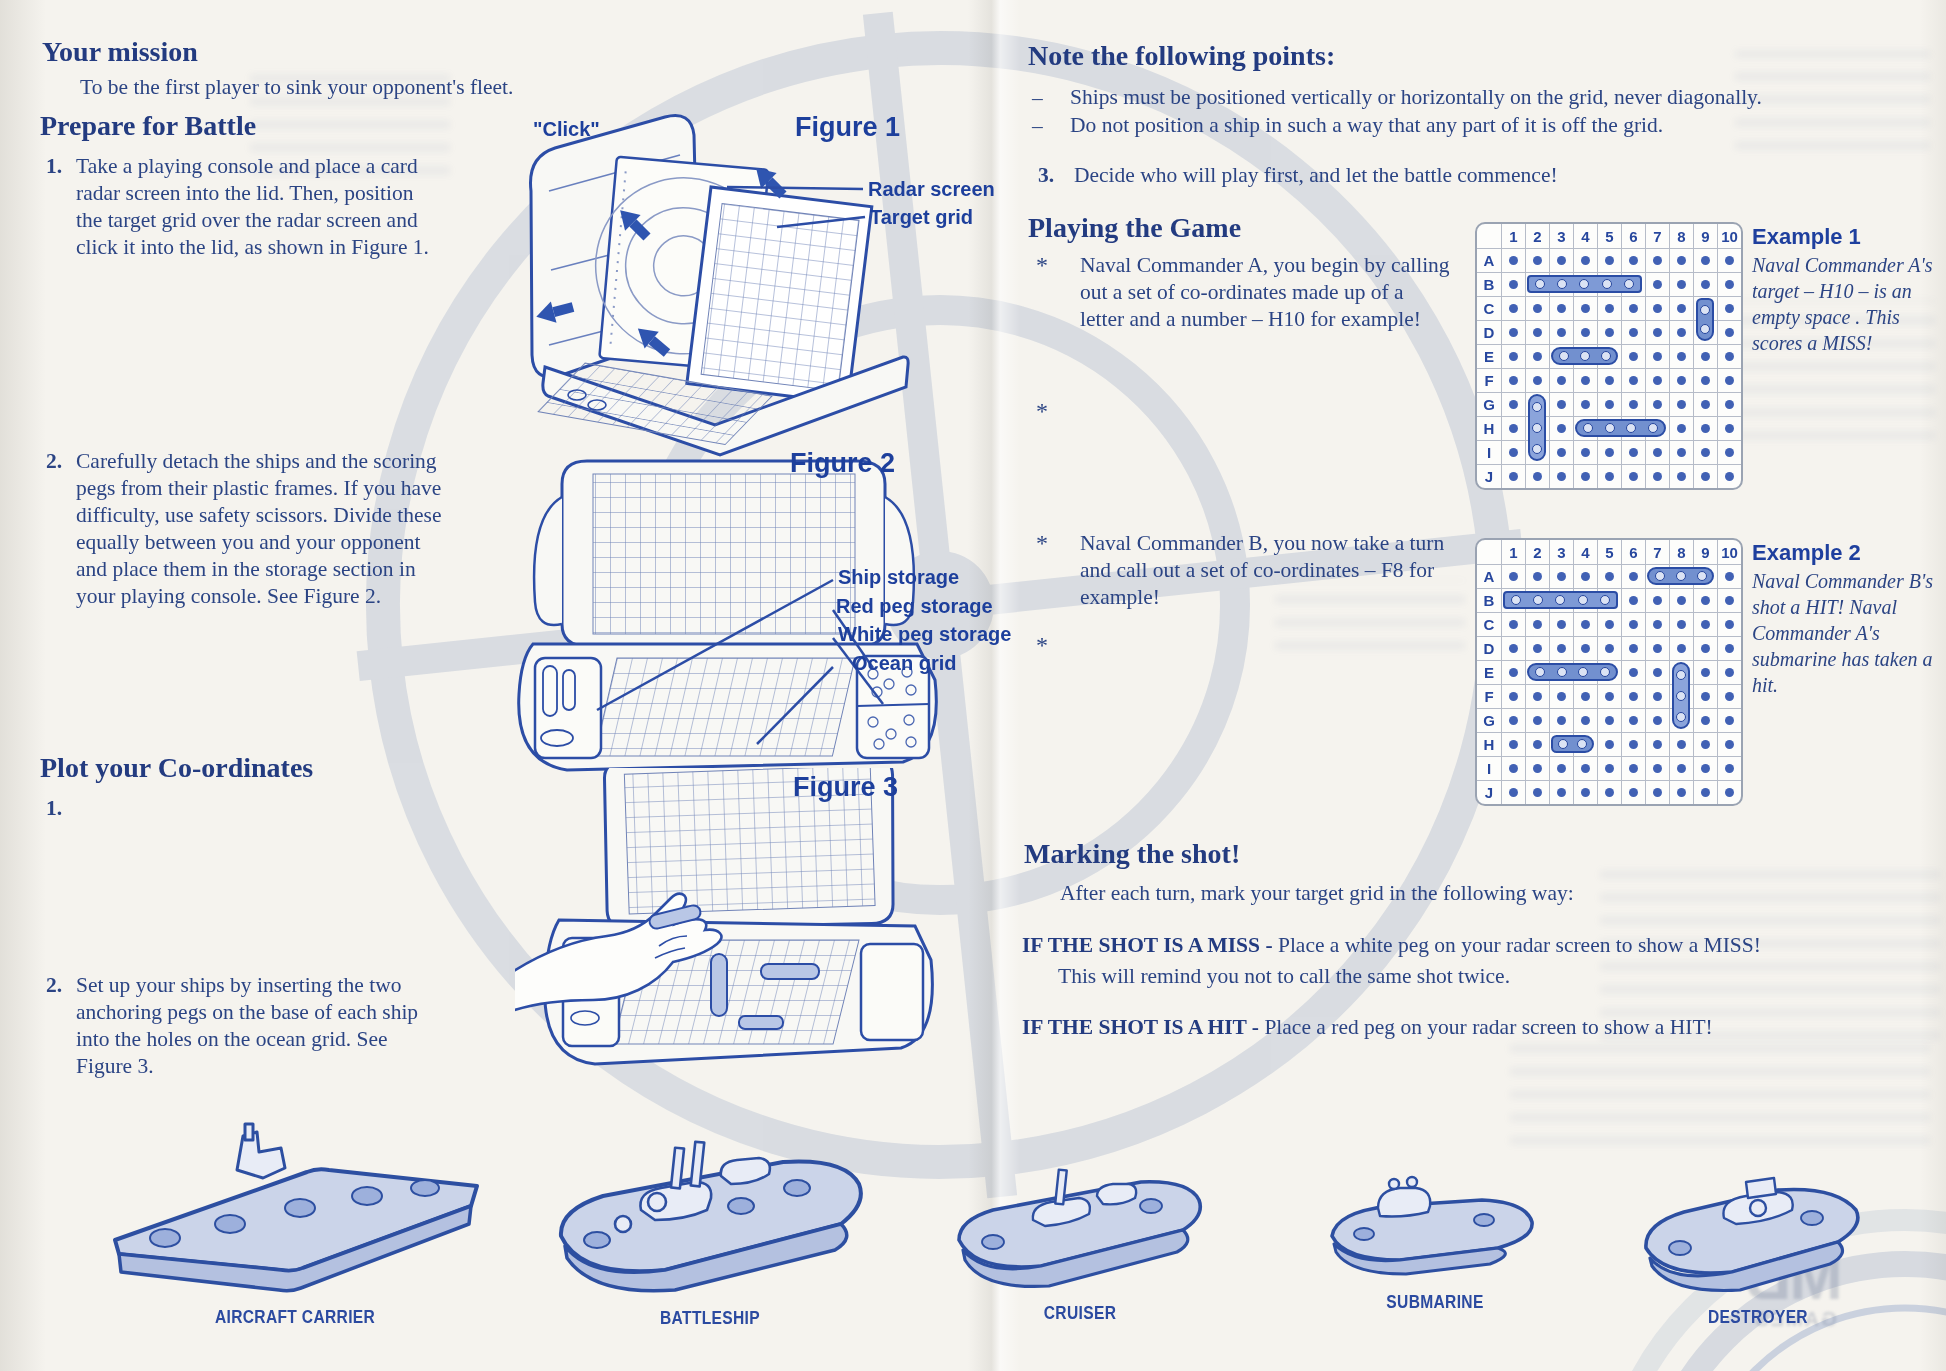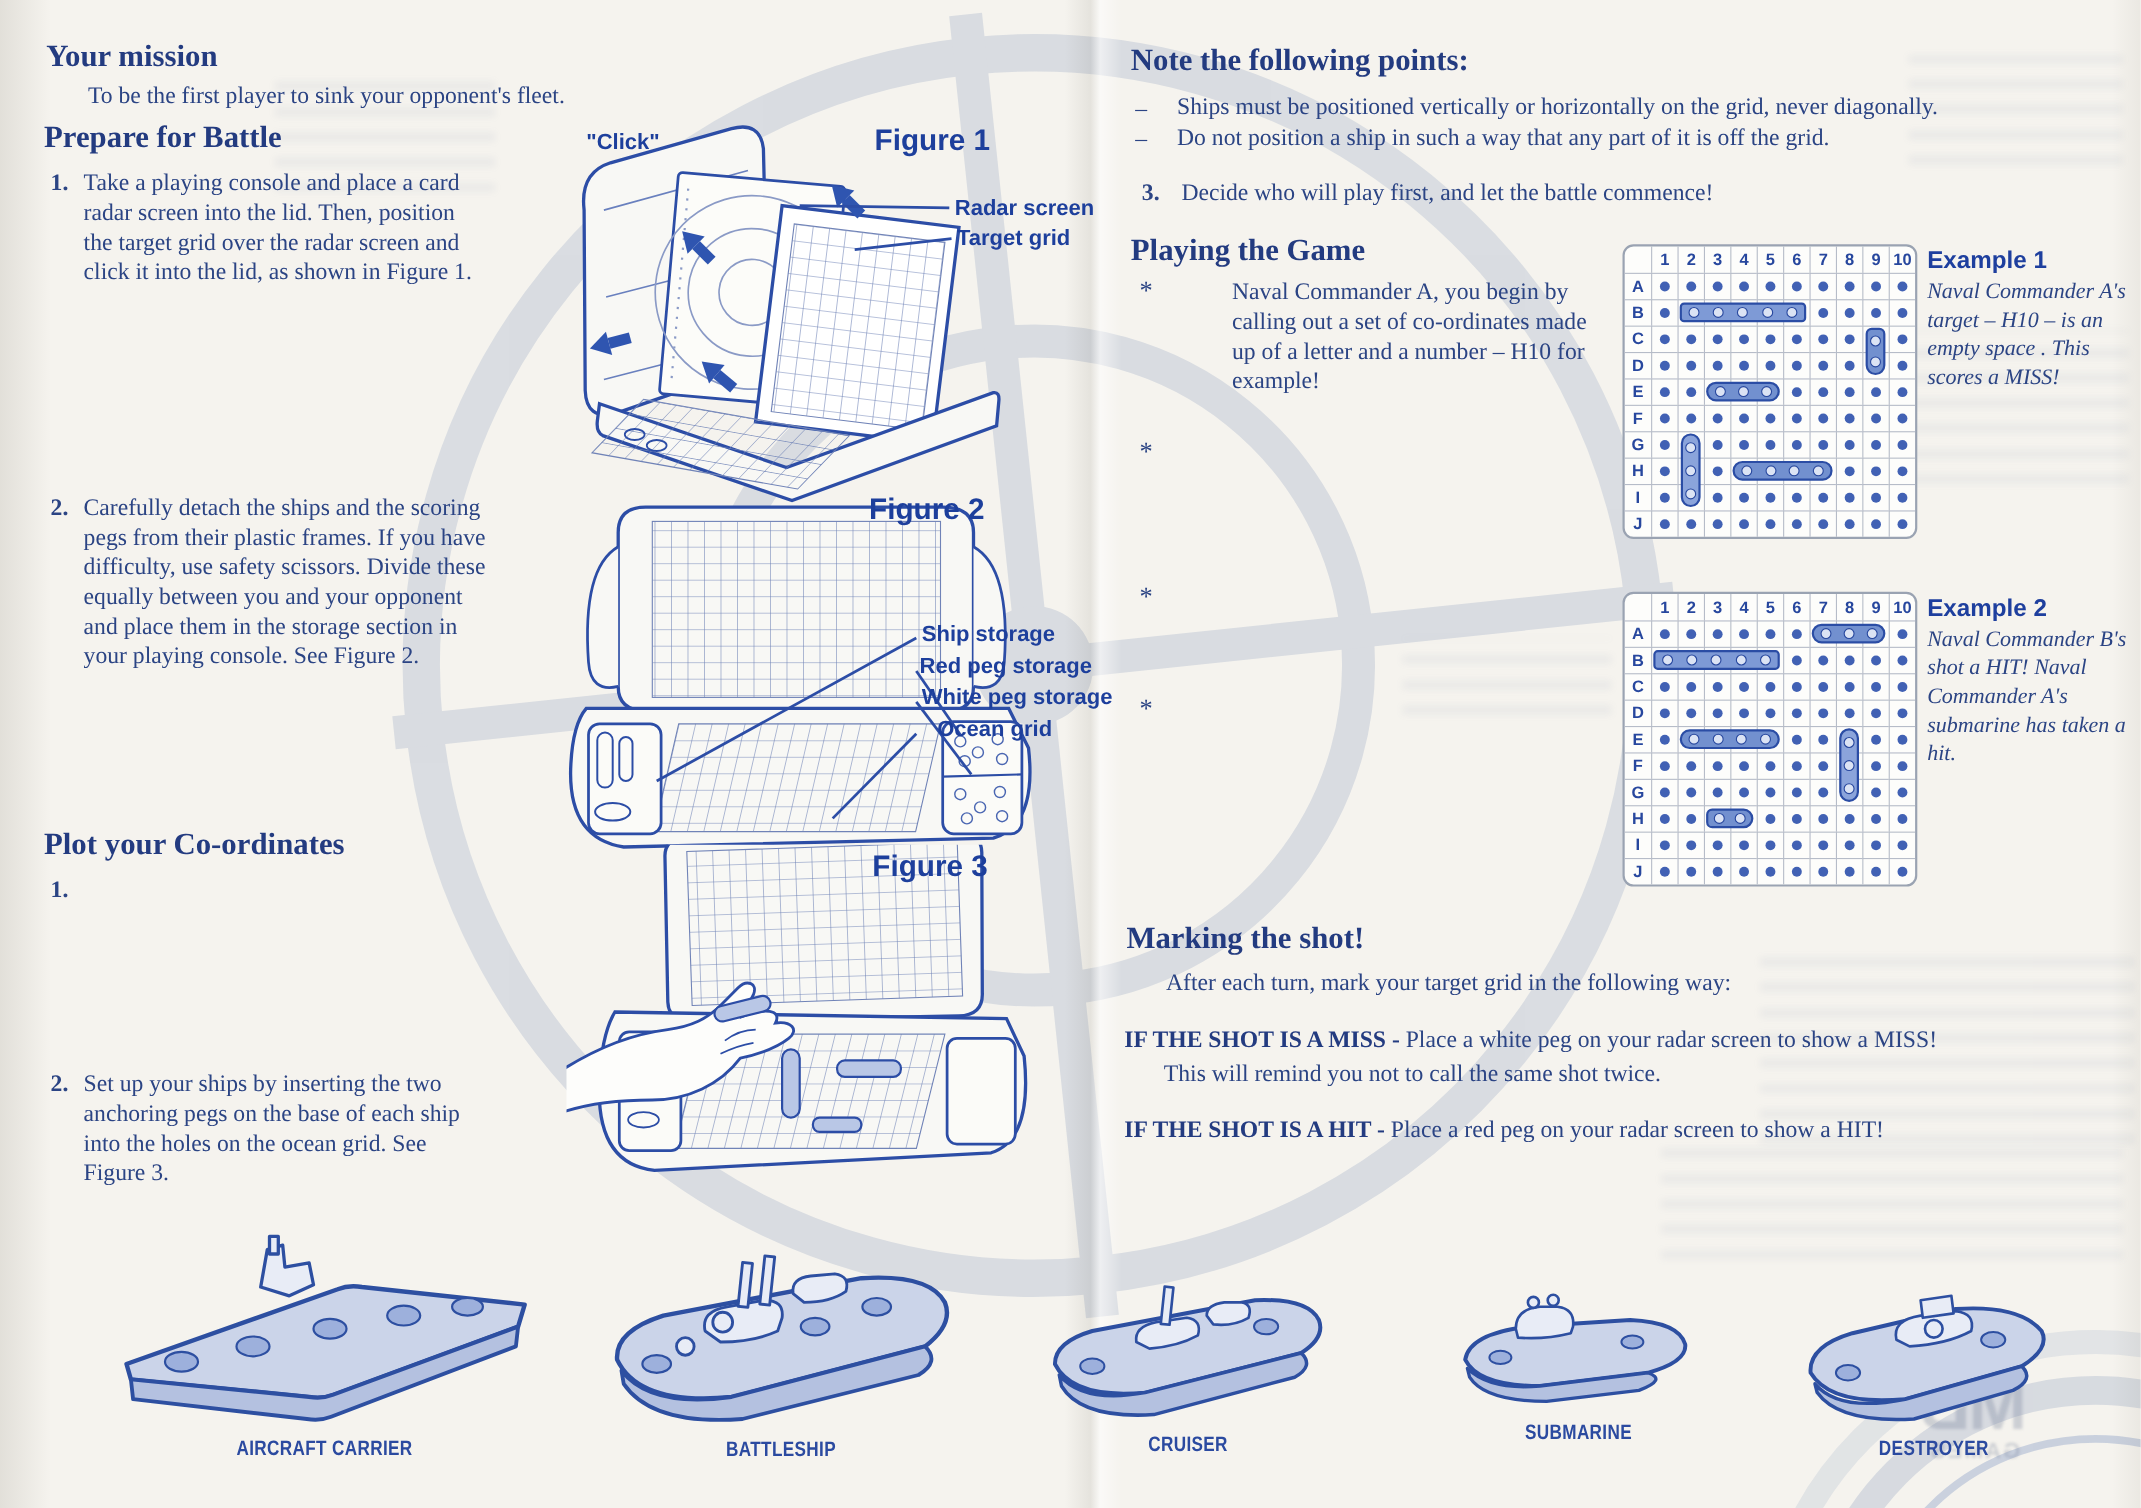--- a/index.html
+++ b/index.html
@@ -269,29 +269,30 @@
 
 <div class="abs num-item" style="left:1038px;top:162px;width:880px;">
   <span class="num" style="width:36px;flex-basis:36px;">3.</span>
   <span class="body-txt" style="width:820px;">Decide who will play first, and let the battle commence!</span>
 </div>
 
 <div class="abs h1" style="left:1028px;top:212px;">Playing the Game</div>
 
 <div class="abs star-item" style="left:1036px;top:252px;width:420px;">
   <span class="star">*</span>
-  <span class="body-txt" style="width:370px;margin-left:40px;"><span>Naval Commander A, you begin by calling out a set of co-ordinates made up of a letter and a number – H10 for example!</span><span class="italic"></span><span></span></span>
+  <span class="body-txt" style="width:370px;"><span>Naval Commander A, you begin by calling out a set of co-ordinates made up of a letter and a number – H10 for example!</span><span class="italic"></span><span></span></span>
 </div>
 
 <div class="abs star-item" style="left:1036px;top:398px;width:420px;">
   <span class="star">*</span>
 </div>
 
 <div class="abs star-item" style="left:1036px;top:530px;width:430px;">
   <span class="star">*</span>
+  <span class="body-txt" style="width:385px;"><span>Naval Commander B, you now take a turn and call out a set of co-ordinates – F8 for example!</span><span class="italic"></span><span></span></span>
 </div>
 
 <div class="abs star-item" style="left:1036px;top:632px;width:420px;">
   <span class="star">*</span>
 </div>
 
 <div class="abs h1" style="left:1024px;top:838px;">Marking the shot!</div>
 <div class="abs body-txt" style="left:1060px;top:880px;width:840px;">After each turn, mark your target grid in the following way:</div>
 
 <div class="abs body-txt" style="left:1022px;top:932px;width:900px;">

